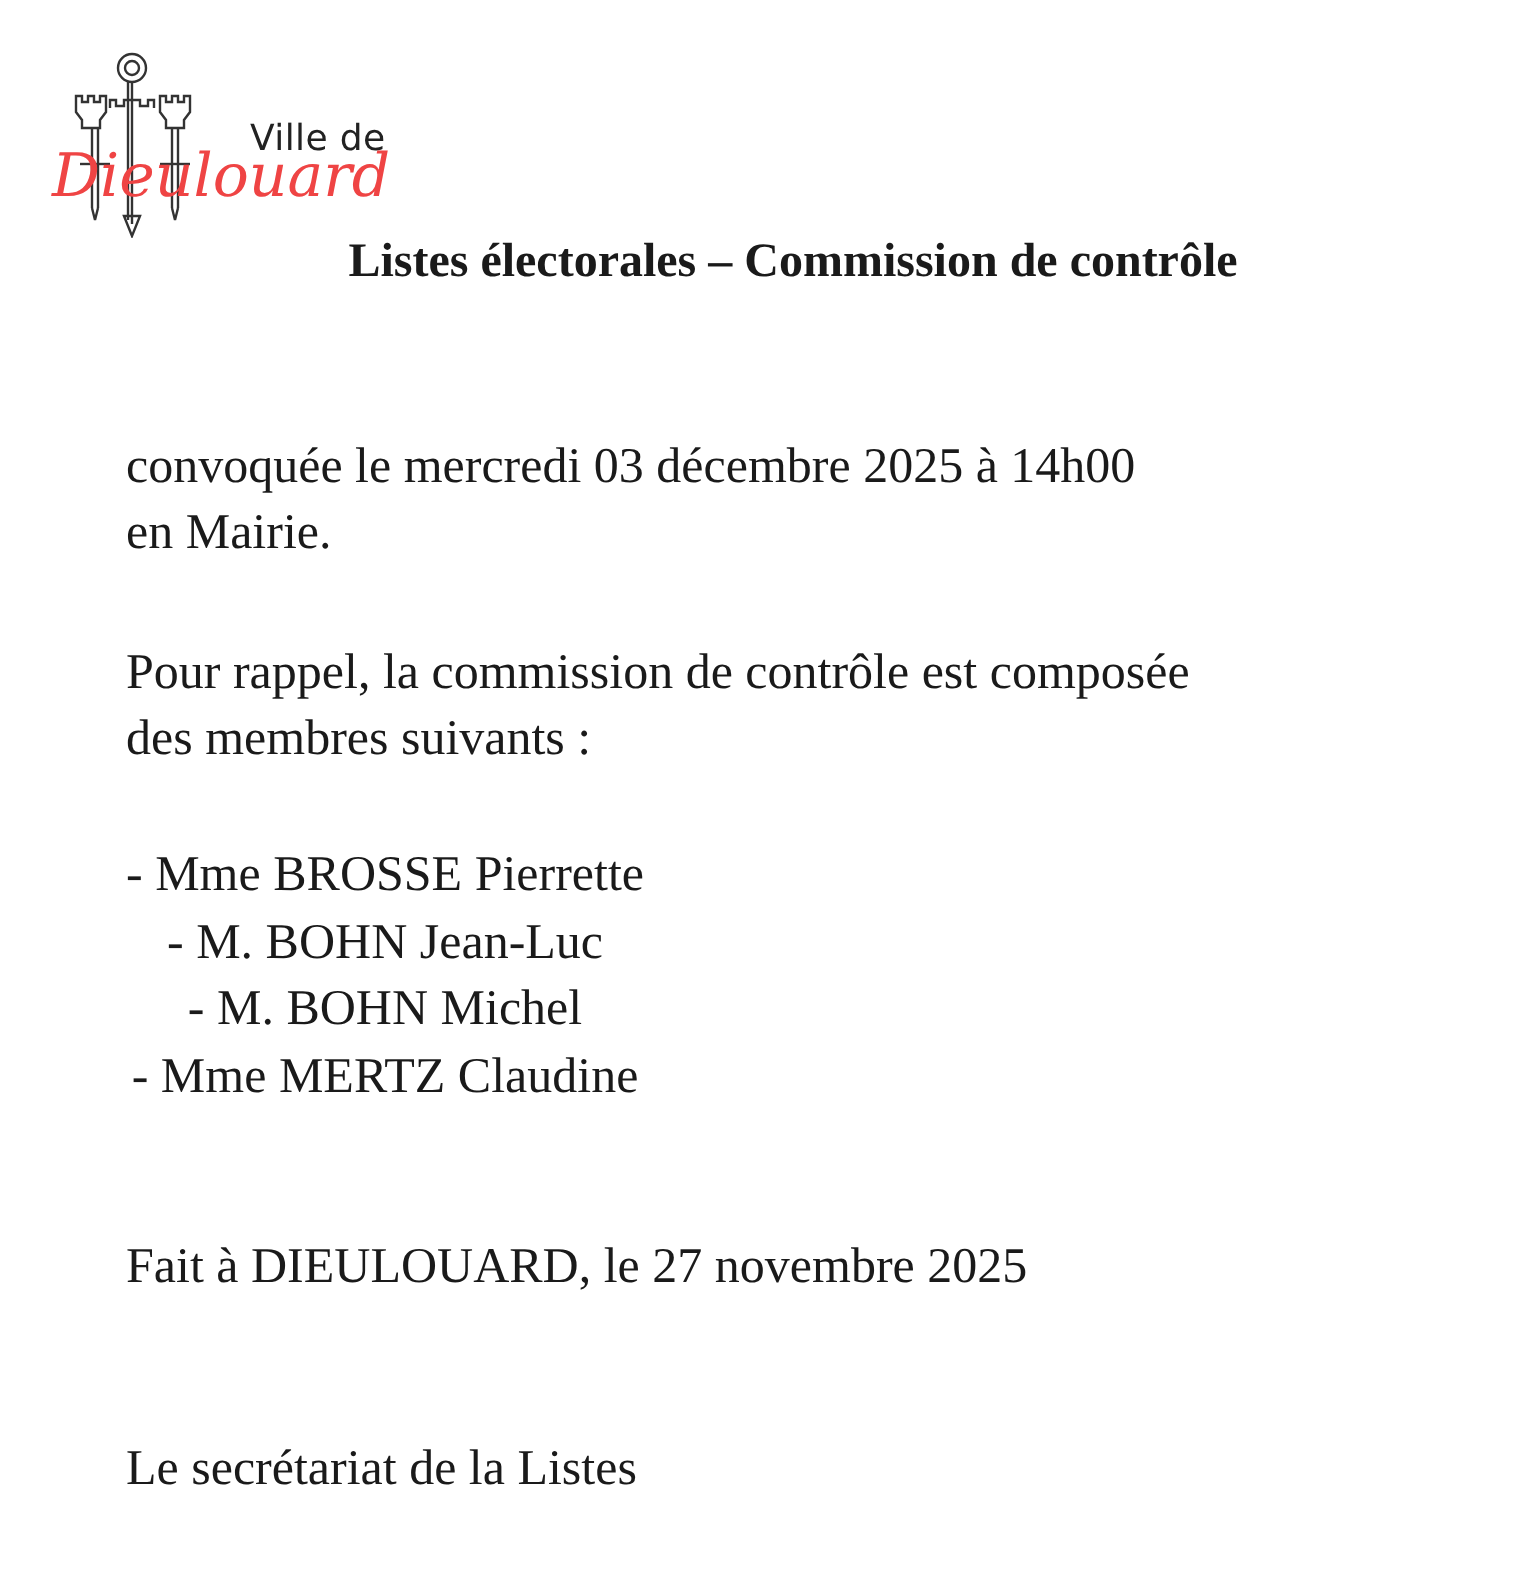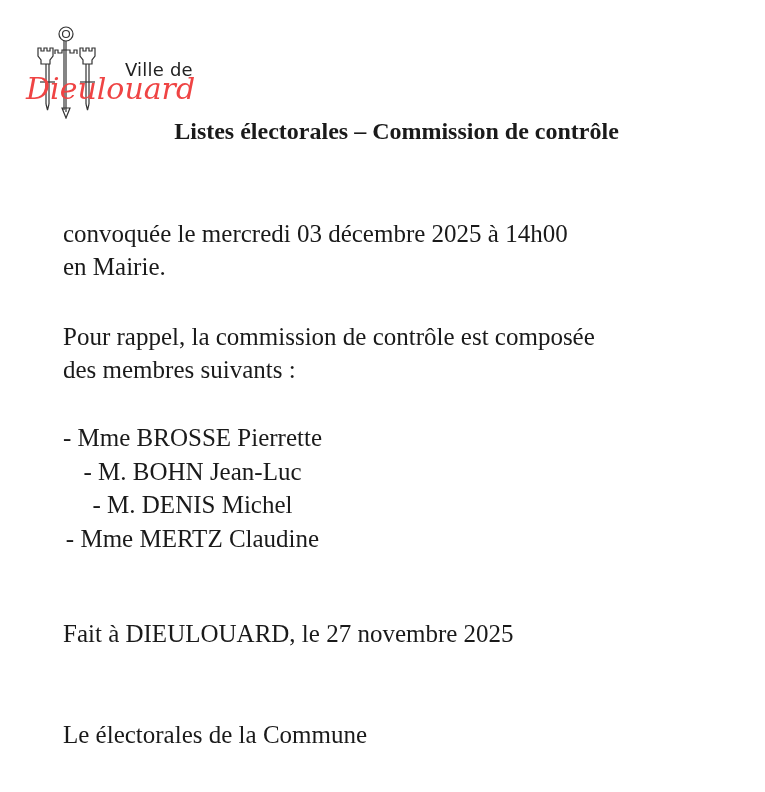--- a/index.html
+++ b/index.html
@@ -126,19 +126,19 @@
 </p>
 
 <p class="para p2">
   <span>Pour rappel, la commission de contrôle est composée</span><br>
   <span>des membres suivants :</span>
 </p>
 
 <ul class="members">
   <li>- Mme BROSSE Pierrette</li>
   <li>- M. BOHN Jean-Luc</li>
-  <li>- M. DENIS Michel</li>
+  <li>- M. BOHN Michel</li>
   <li>- Mme MERTZ Claudine</li>
 </ul>
 
 <p class="para p3">Fait à DIEULOUARD, le 27 novembre 2025</p>
 
-<p class="para p4">Le électorales de la Commune</p>
+<p class="para p4">Le secrétariat de la Listes</p>
 
 </body></html>

